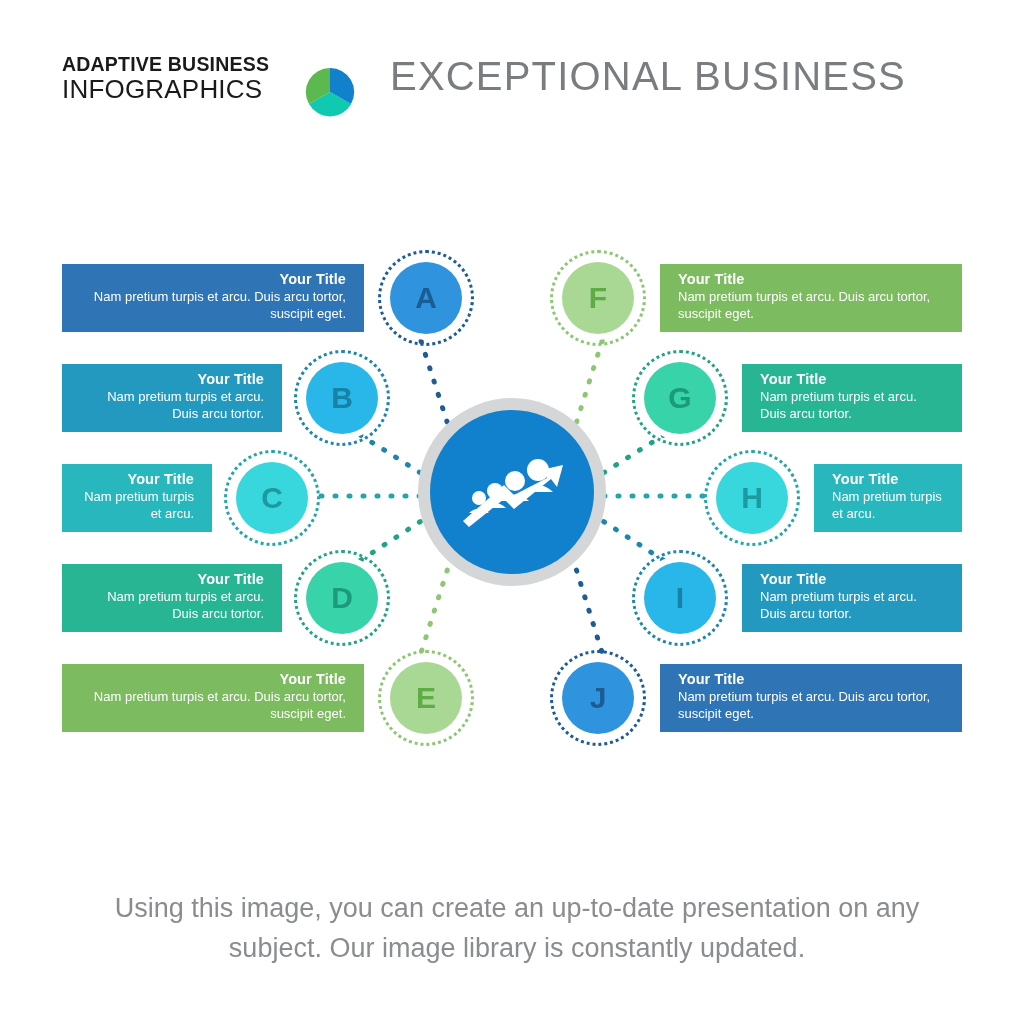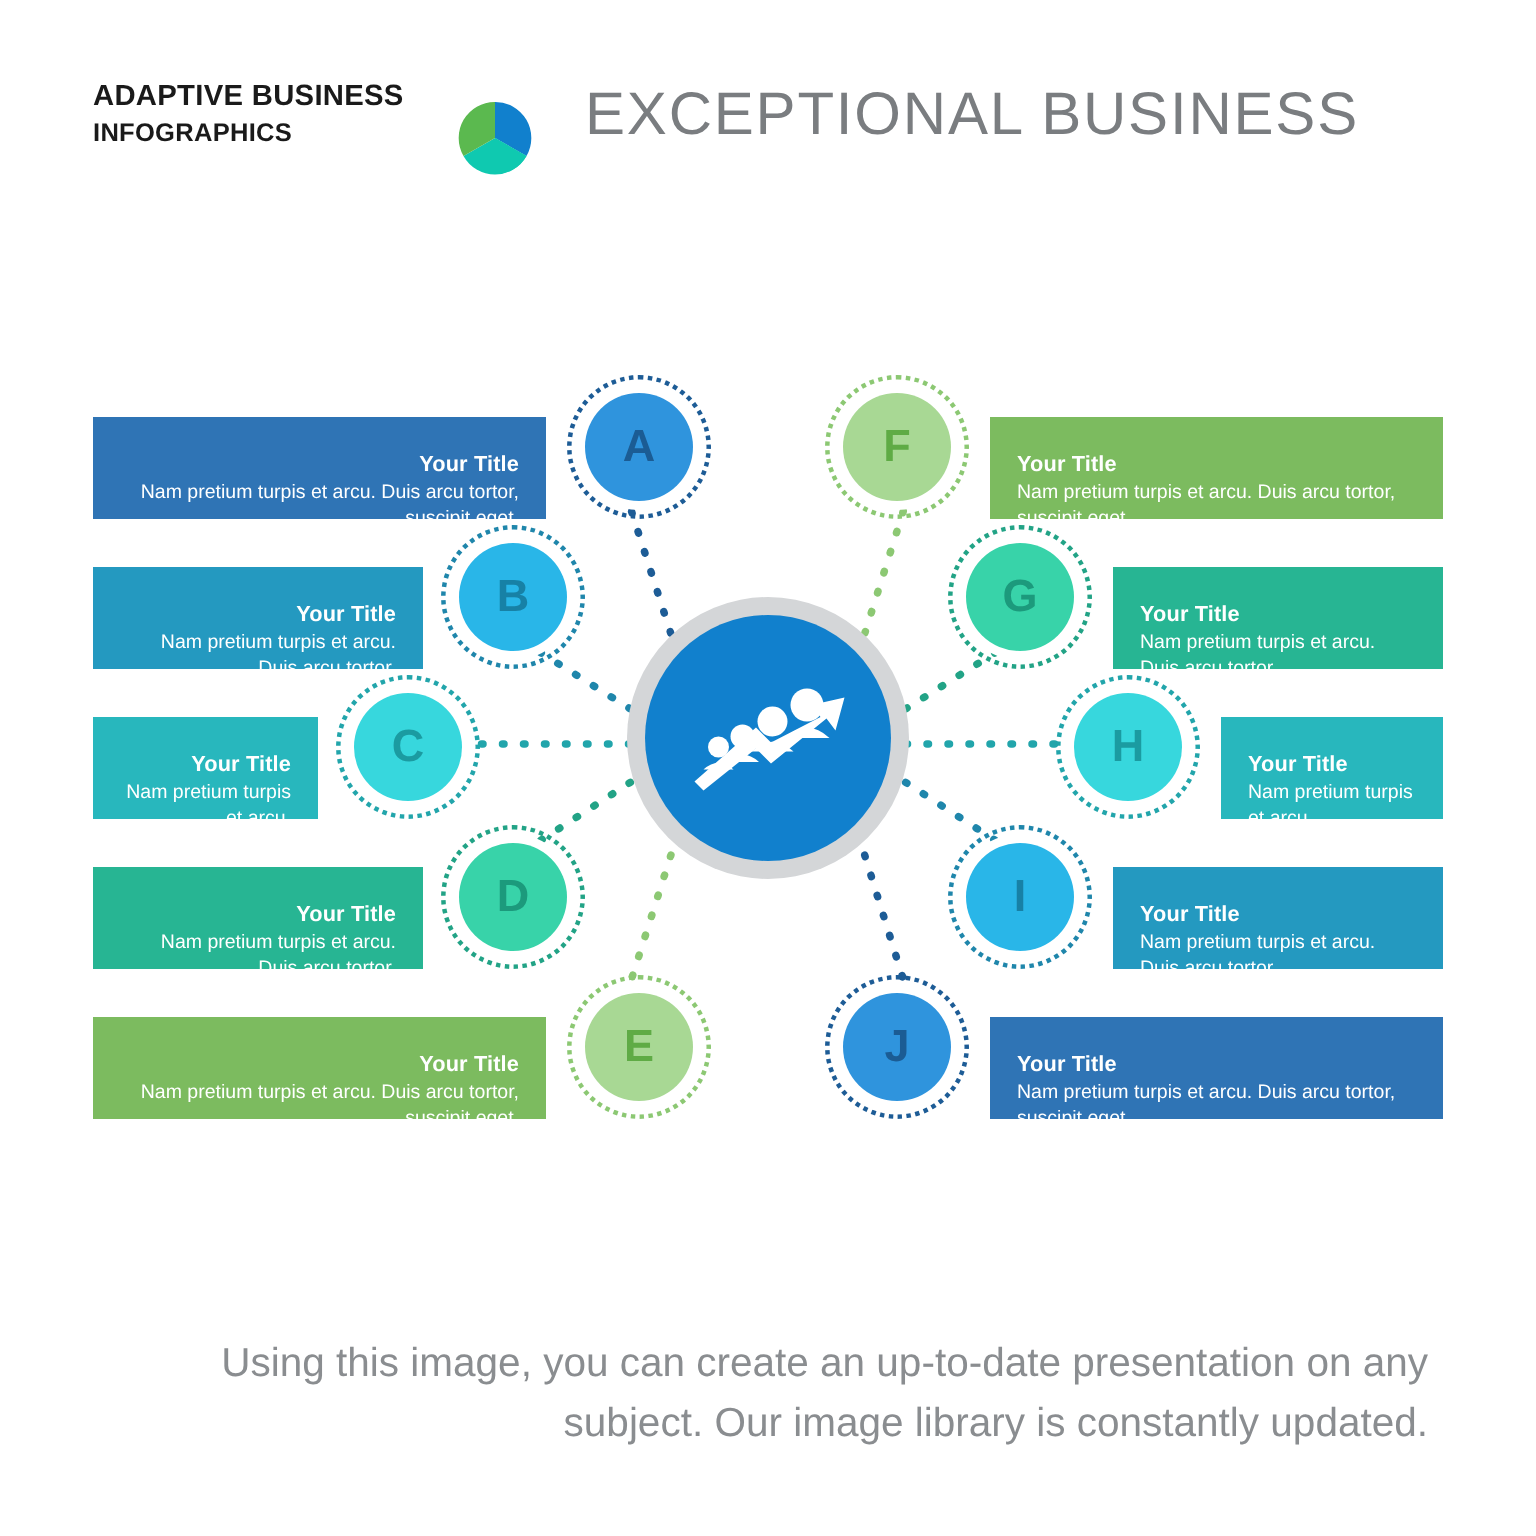--- a/index.html
+++ b/index.html
@@ -6,49 +6,49 @@
   body{
     width:1024px;height:1024px;
     background:#ffffff;
     font-family:"Liberation Sans", sans-serif;
     position:relative;overflow:hidden;
   }
   
   .header{position:absolute;left:0;top:52px;width:848px;height:72px;}
   .brand{position:absolute;left:62px;top:0;width:235px;text-align:left;}
   .brand-l1{font-size:19.5px;font-weight:bold;color:#1a1a1a;letter-spacing:.2px;line-height:24px;}
-  .brand-l2{font-size:17px;font-weight:bold;color:#1a1a1a;letter-spacing:.2px;line-height:26px;}
+  .brand-l2{font-size:26px;font-weight:normal;color:#1a1a1a;letter-spacing:.2px;line-height:26px;}
   .logo{position:absolute;left:305px;top:15px;width:50px;height:50px;}
   .maintitle{position:absolute;left:390px;top:2px;font-size:40px;color:#7a7d80;
     letter-spacing:1.2px;font-weight:300;white-space:nowrap;}
   
   .stage{position:absolute;left:0;top:230px;width:1024px;height:530px;}
   .links{position:absolute;left:0;top:0;width:1024px;height:530px;}
   .row{position:absolute;height:68px;}
-  .bar{position:absolute;top:14px;height:68px;box-sizing:border-box;
-       padding:23px 18px 0 18px;color:#ffffff;}
+  .bar{position:absolute;top:0;height:68px;box-sizing:border-box;
+       padding:6px 18px 0 18px;color:#ffffff;}
   .bar .t{font-size:14.5px;font-weight:bold;line-height:18px;letter-spacing:.1px;}
   .bar .d{font-size:13px;line-height:16.5px;margin-top:1px;}
   .row.left .bar{text-align:right;}
   .row.right .bar{text-align:left;}
   .node{position:absolute;top:-14px;width:96px;height:96px;}
   .node .ring{position:absolute;left:0;top:0;width:96px;height:96px;border-radius:50%;
      border:3px dotted #2a6fb0;box-sizing:border-box;}
   .node .disc{position:absolute;left:12px;top:12px;width:72px;height:72px;border-radius:50%;
      display:flex;align-items:center;justify-content:center;
      font-size:30px;font-weight:bold;}
   .node .halo{position:absolute;left:6px;top:6px;width:84px;height:84px;border-radius:50%;
      background:#ffffff;}
   
   .hub{position:absolute;left:418px;top:168px;width:188px;height:188px;border-radius:50%;
        background:#d4d6d8;display:flex;align-items:center;justify-content:center;}
   .hub-in{width:164px;height:164px;border-radius:50%;background:#1180cd;
        display:flex;align-items:center;justify-content:center;}
   
-  .caption{position:absolute;left:52px;top:888px;width:900px;text-align:right;
+  .caption{position:absolute;left:67px;top:888px;width:900px;text-align:center;
      font-size:27px;line-height:40px;color:#8a8d90;font-weight:300;}
   .footerbar{position:absolute;left:0;top:980px;width:1024px;height:44px;background:#ffffff;}
 </style>
 </head>
 <body>
 
 <div class="header">
   <div class="brand">
     <div class="brand-l1">ADAPTIVE BUSINESS</div>
     <div class="brand-l2">INFOGRAPHICS</div>

